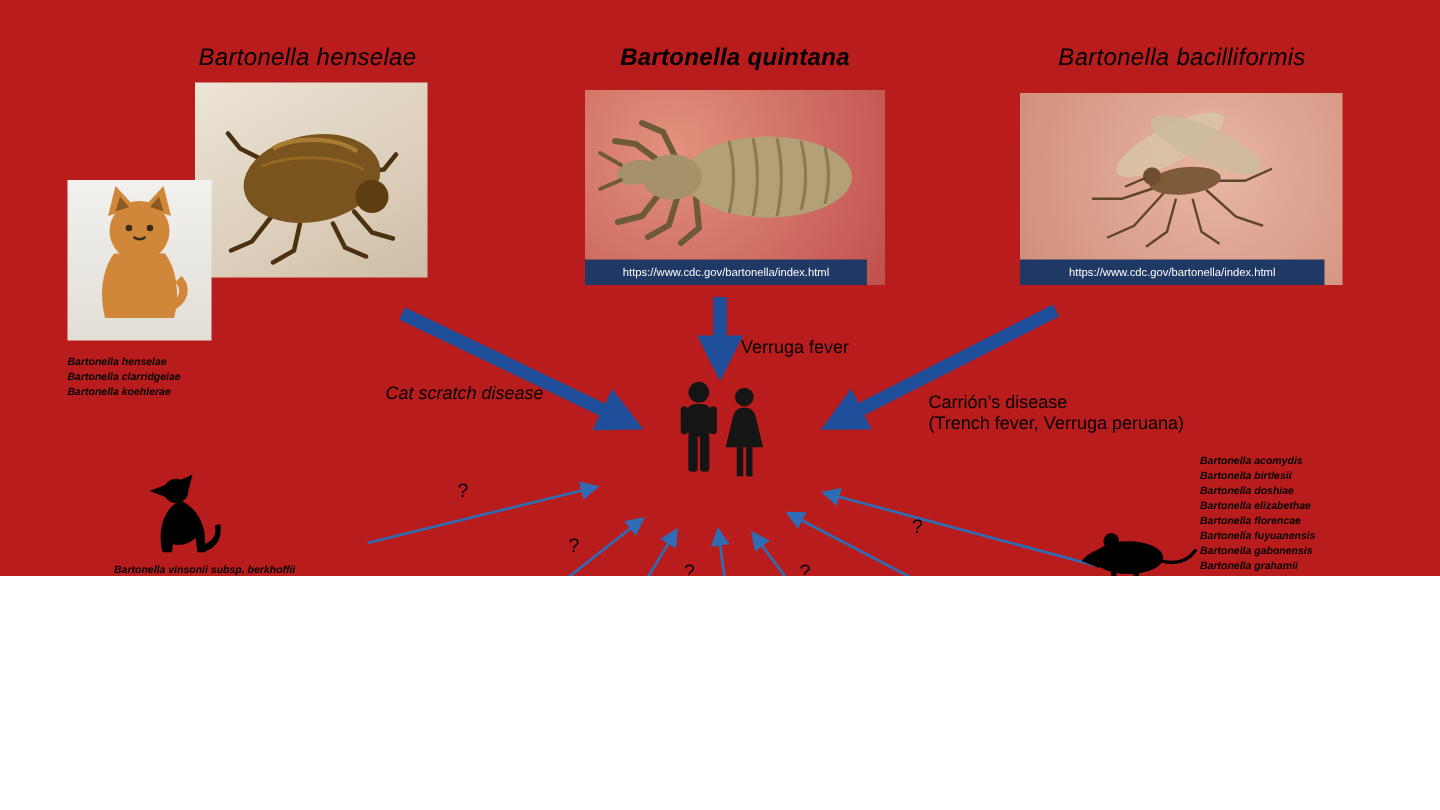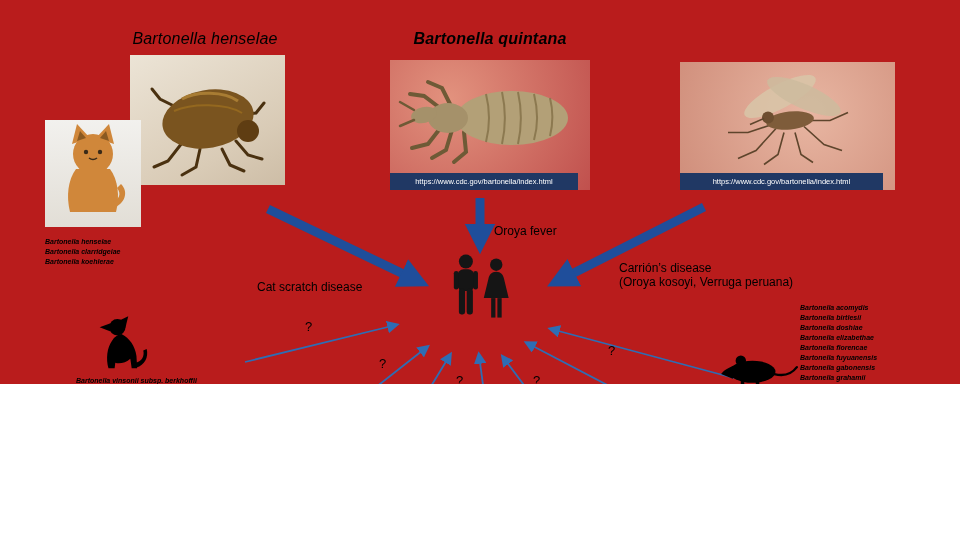--- a/index.html
+++ b/index.html
@@ -43,20 +43,21 @@
       <line x1="408" y1="424" x2="450" y2="355" marker-end="url(#mSmall)"></line>
       <line x1="488" y1="422" x2="479" y2="355" marker-end="url(#mSmall)"></line>
       <line x1="556" y1="428" x2="503" y2="357" marker-end="url(#mSmall)"></line>
       <line x1="636" y1="400" x2="527" y2="343" marker-end="url(#mSmall)"></line>
       <line x1="734" y1="378" x2="551" y2="329" marker-end="url(#mSmall)"></line>
     </g>
   </svg>
 
   <div class="abs title" style="left:90px;top:30px;width:230px;">Bartonella henselae</div>
   <div class="abs title" style="left:395px;top:30px;width:190px;font-weight:bold;">Bartonella quintana</div>
+  <div class="abs title" style="left:678px;top:30px;width:220px;">Bartonella bacilliformis</div>
 
   <div class="photo" style="left:130px;top:55px;width:155px;height:130px;background:linear-gradient(150deg,#ece4d6,#d9cbb6 70%,#cdbda6);">
     <svg viewBox="0 0 155 130">
       <g stroke="#4a3110" stroke-width="3" fill="none" stroke-linecap="round">
         <path d="M52,88 L38,106 L24,112"></path>
         <path d="M70,94 L66,112 L52,120"></path>
         <path d="M92,94 L100,110 L114,116"></path>
         <path d="M106,86 L118,100 L132,104"></path>
         <path d="M46,52 L30,44 L22,34"></path>
         <path d="M110,60 L126,58 L134,48"></path>
@@ -134,25 +135,25 @@
       <path d="M44,38 q4,3 8,0" stroke="#3a2a18" stroke-width="1.5" fill="none"></path>
     </svg>
   </div>
 
   <div class="abs sp" style="left:45px;top:237px;width:170px;">
       <div>Bartonella henselae</div>
       <div>Bartonella clarridgeiae</div>
       <div>Bartonella koehlerae</div>
     </div>
 
-  <div class="abs disease" style="left:257px;top:280px;">Cat scratch disease</div>
-  <div class="abs disease" style="left:494px;top:224px;">Oroya fever</div>
+  <div class="abs disease" style="left:257px;top:255px;font-style:italic;">Cat scratch disease</div>
+  <div class="abs disease" style="left:494px;top:224px;">Verruga fever</div>
   <div class="abs" style="left:607px;top:261px;width:210px;margin-left:12px;">
     <div class="disease">Carrión’s disease</div>
-    <div class="disease">(Oroya kosoyi,  Verruga peruana)</div>
+    <div class="disease">(Trench fever,  Verruga peruana)</div>
   </div>
 
   <div class="abs animal" style="left:444px;top:253px;width:78px;height:70px;">
     <svg viewBox="0 0 100 90">
       <g fill="#151515">
         <circle cx="28" cy="11" r="9"></circle>
         <rect x="17" y="21" width="22" height="28" rx="8"></rect>
         <rect x="12.5" y="23" width="6" height="24" rx="3"></rect>
         <rect x="37.5" y="23" width="6" height="24" rx="3"></rect>
         <rect x="19" y="46" width="8" height="33" rx="3"></rect>

